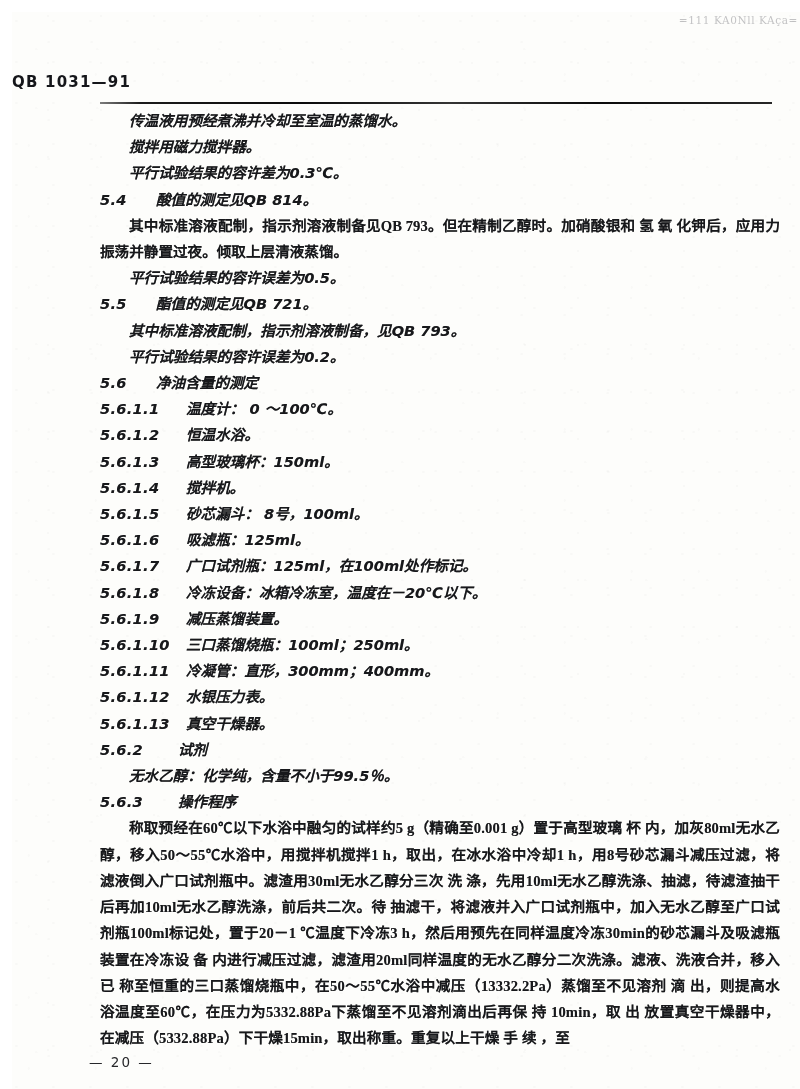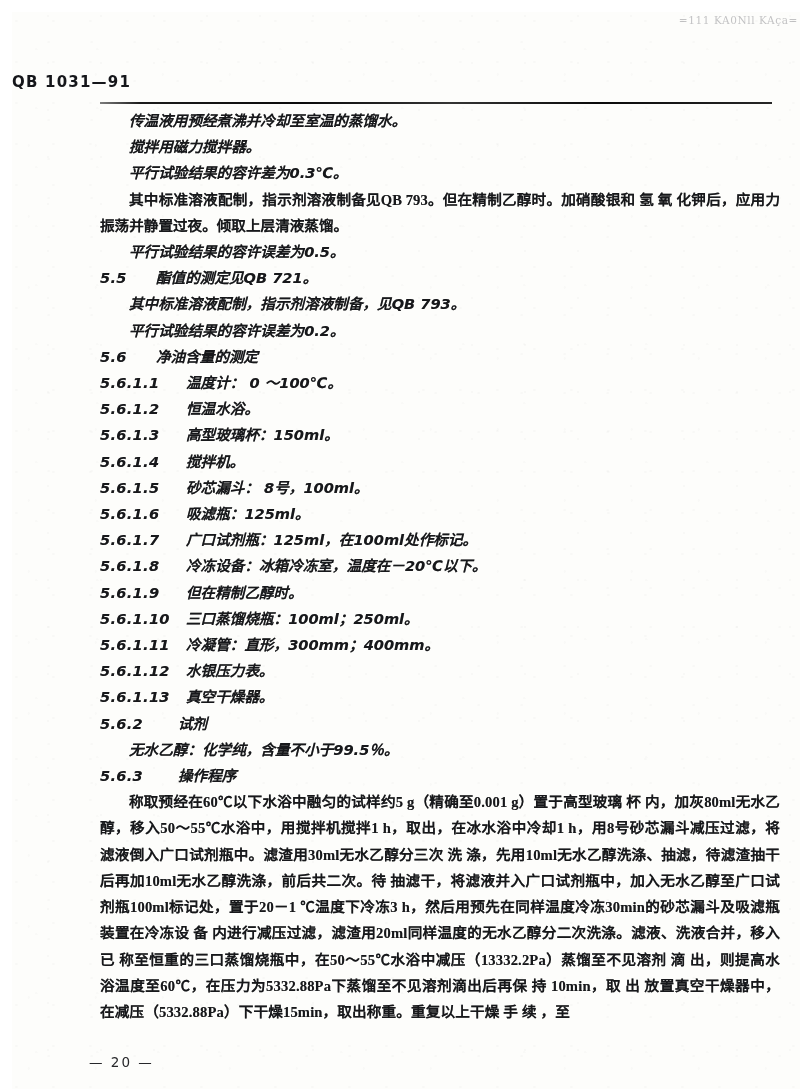--- a/index.html
+++ b/index.html
@@ -176,20 +176,23 @@
     <span class="code">QB 1031—91</span>
   </div>
   <div id="rule"></div>
 
   <div id="body">
 
     <div class="line ind1">传温液用预经煮沸并冷却至室温的蒸馏水。</div>
     <div class="line ind1">搅拌用磁力搅拌器。</div>
     <div class="line ind1">平行试验结果的容许差为0.3℃。</div>
 
+    <div class="line num">
+      <span class="n">5.4</span><span class="t">酸值的测定见QB 814。</span>
+    </div>
     <div class="para tight">其中标准溶液配制，指示剂溶液制备见QB 793。但在精制乙醇时。加硝酸银和 氢 氧 化钾后，应用力振荡并静置过夜。倾取上层清液蒸馏。</div>
     <div class="line ind1">平行试验结果的容许误差为0.5。</div>
 
     <div class="line num">
       <span class="n">5.5</span><span class="t">酯值的测定见QB 721。</span>
     </div>
     <div class="line ind1">其中标准溶液配制，指示剂溶液制备，见QB 793。</div>
     <div class="line ind1">平行试验结果的容许误差为0.2。</div>
 
     <div class="line num">
@@ -215,21 +218,21 @@
     <div class="line num">
       <span class="n wide2">5.6.1.6</span><span class="t">吸滤瓶：125ml。</span>
     </div>
     <div class="line num">
       <span class="n wide2">5.6.1.7</span><span class="t">广口试剂瓶：125ml，在100ml处作标记。</span>
     </div>
     <div class="line num">
       <span class="n wide2">5.6.1.8</span><span class="t">冷冻设备：冰箱冷冻室，温度在－20℃以下。</span>
     </div>
     <div class="line num">
-      <span class="n wide2">5.6.1.9</span><span class="t">但在精制乙醇时。</span>
+      <span class="n wide2">5.6.1.9</span><span class="t">减压蒸馏装置。</span>
     </div>
     <div class="line num">
       <span class="n wide2">5.6.1.10</span><span class="t">三口蒸馏烧瓶：100ml；250ml。</span>
     </div>
     <div class="line num">
       <span class="n wide2">5.6.1.11</span><span class="t">冷凝管：直形，300mm；400mm。</span>
     </div>
     <div class="line num">
       <span class="n wide2">5.6.1.12</span><span class="t">水银压力表。</span>
     </div>

